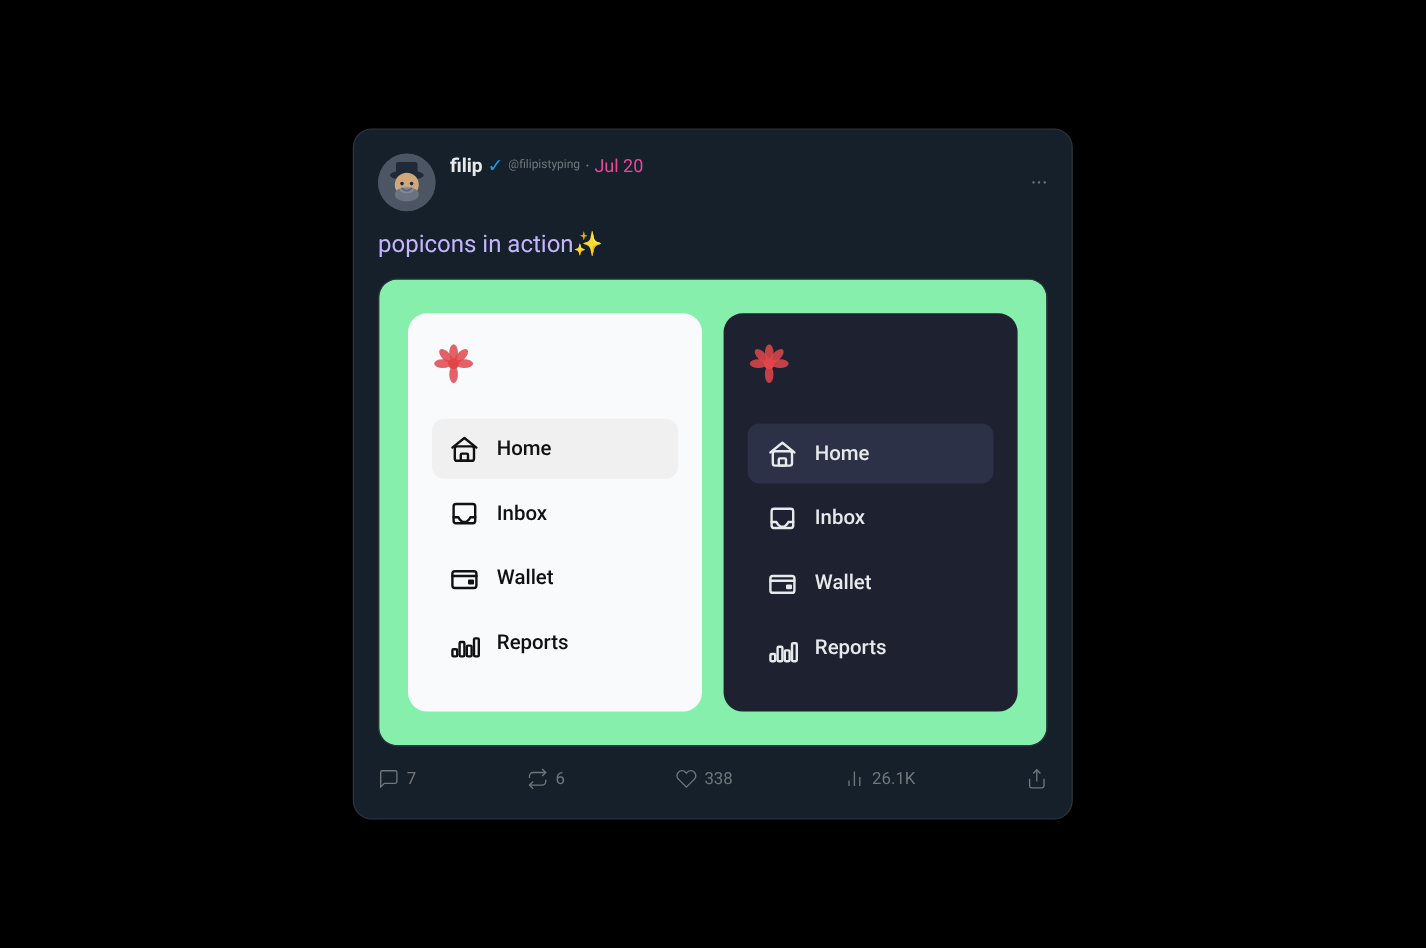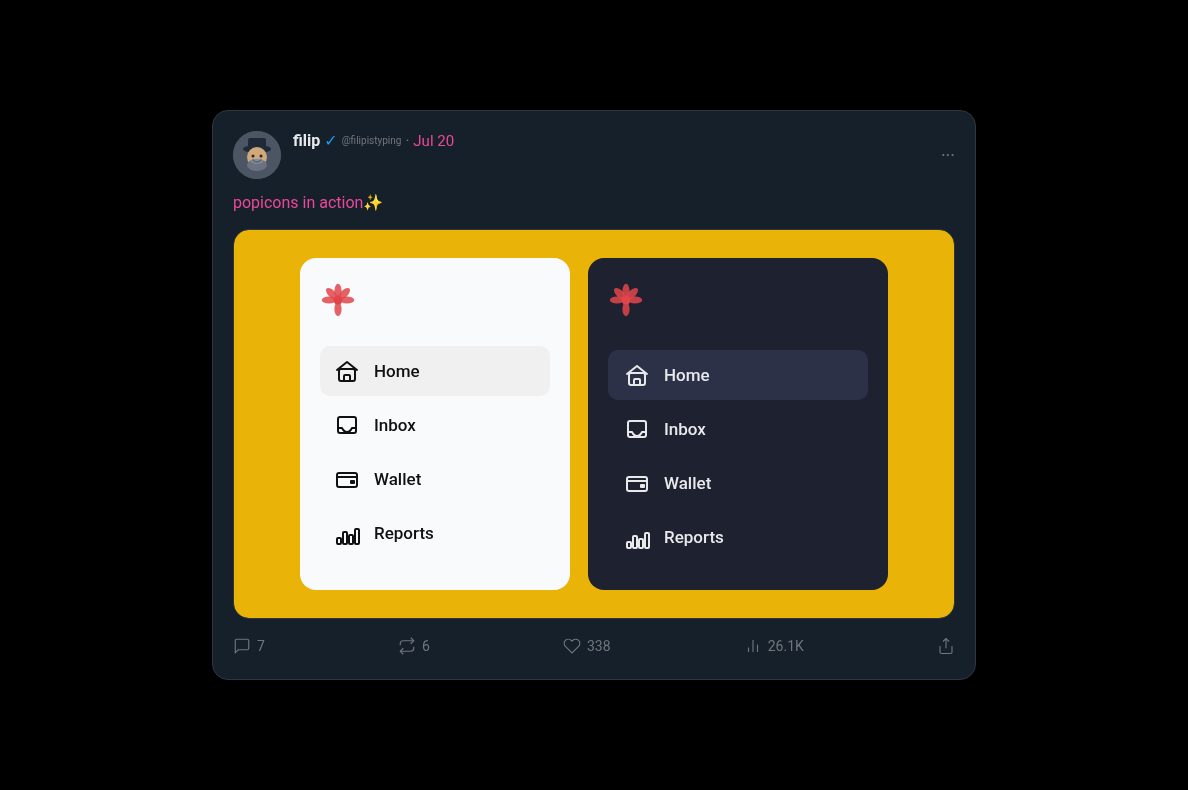--- a/index.html
+++ b/index.html
@@ -9,21 +9,21 @@
       width: 1188px;
       height: 790px;
       display: flex;
       align-items: center;
       justify-content: center;
     }
     .tweet-card {
       background: #15202b;
       border: 1px solid #2f3640;
       border-radius: 16px;
-      width: 764px;
+      width: 600px;
       padding: 20px;
       color: #fff;
     }
     .tweet-header {
       display: flex;
       align-items: flex-start;
       gap: 12px;
       margin-bottom: 12px;
     }
     .avatar {
@@ -61,40 +61,40 @@
     }
     .dot-sep {
       color: #71767b;
       font-size: 15px;
     }
     .tweet-date {
       color: #ec4899;
       font-size: 15px;
     }
     .tweet-text {
-      font-size: 16px;
-      color: #ec4899;
+      font-size: 20px;
+      color: #c4b5fd;
       line-height: 1.5;
       margin-bottom: 14px;
     }
     .more-options {
       margin-left: auto;
       color: #71767b;
       font-size: 18px;
       cursor: pointer;
       align-self: center;
     }
     .tweet-media {
       border-radius: 16px;
       overflow: hidden;
       border: 1px solid #2f3640;
       margin-bottom: 14px;
     }
     .media-inner {
-      background: #eab308;
+      background: #86efac;
       border-radius: 14px;
       padding: 28px 24px;
       display: flex;
       gap: 18px;
       align-items: stretch;
       justify-content: center;
     }
     
     .panel-light {
       background: #f9fafb;

